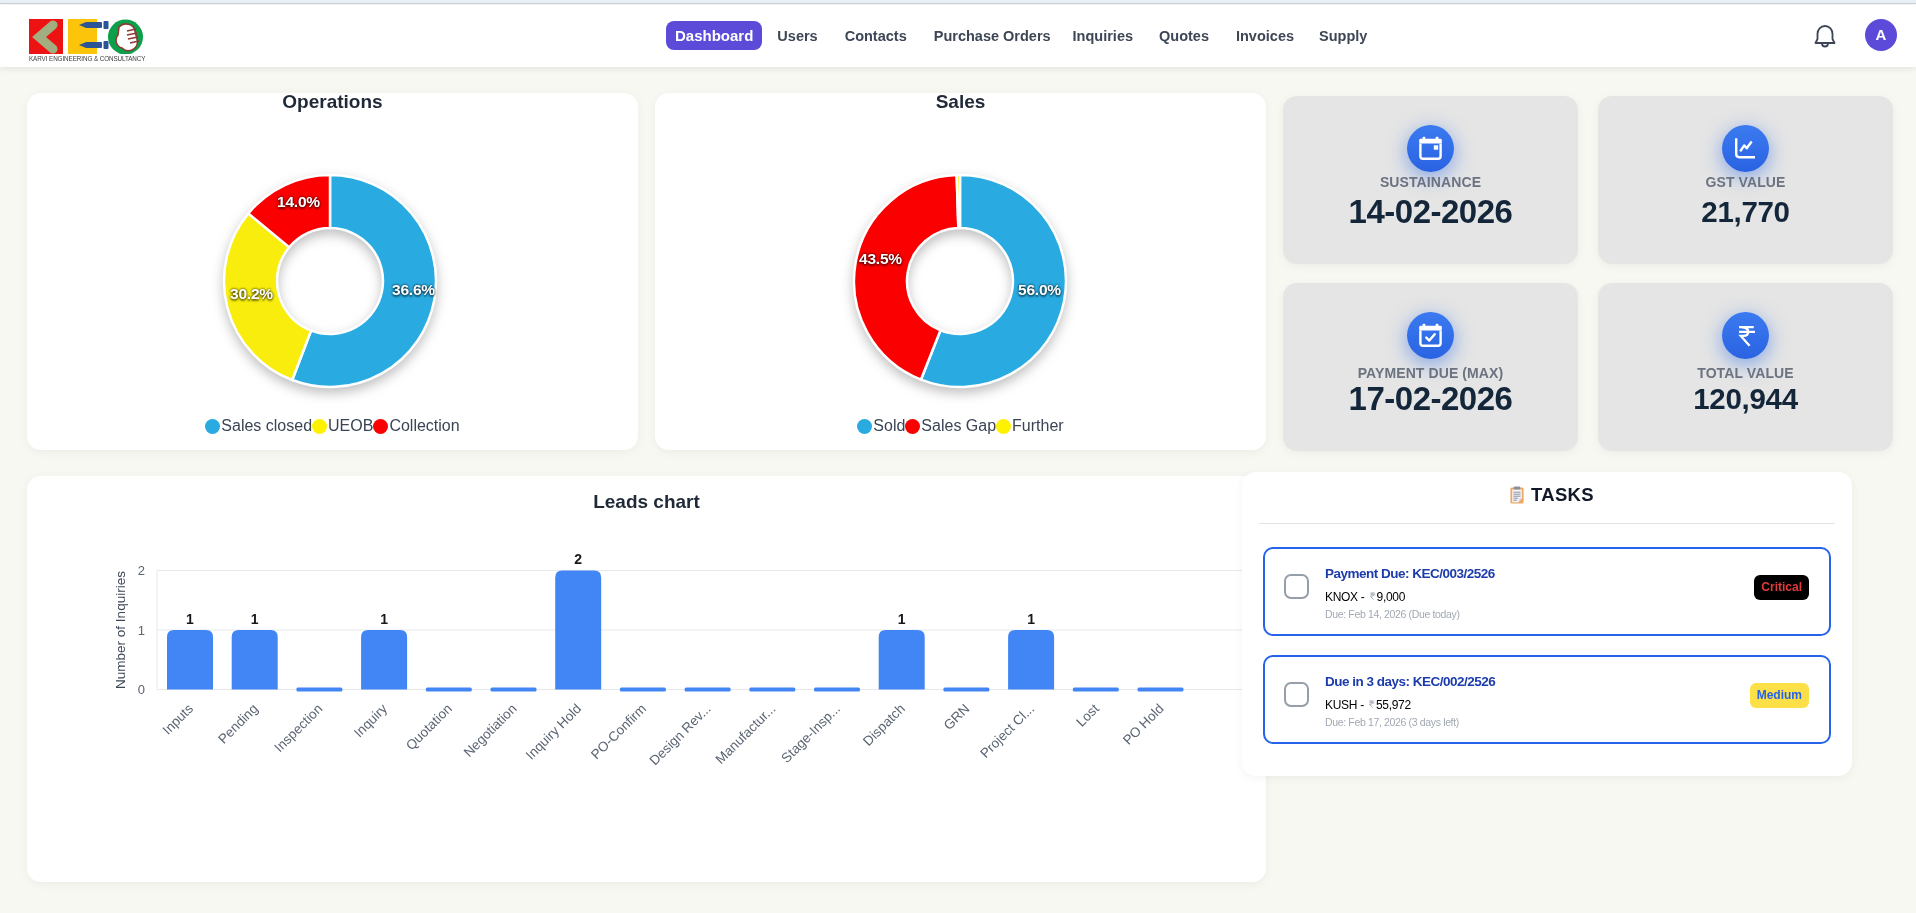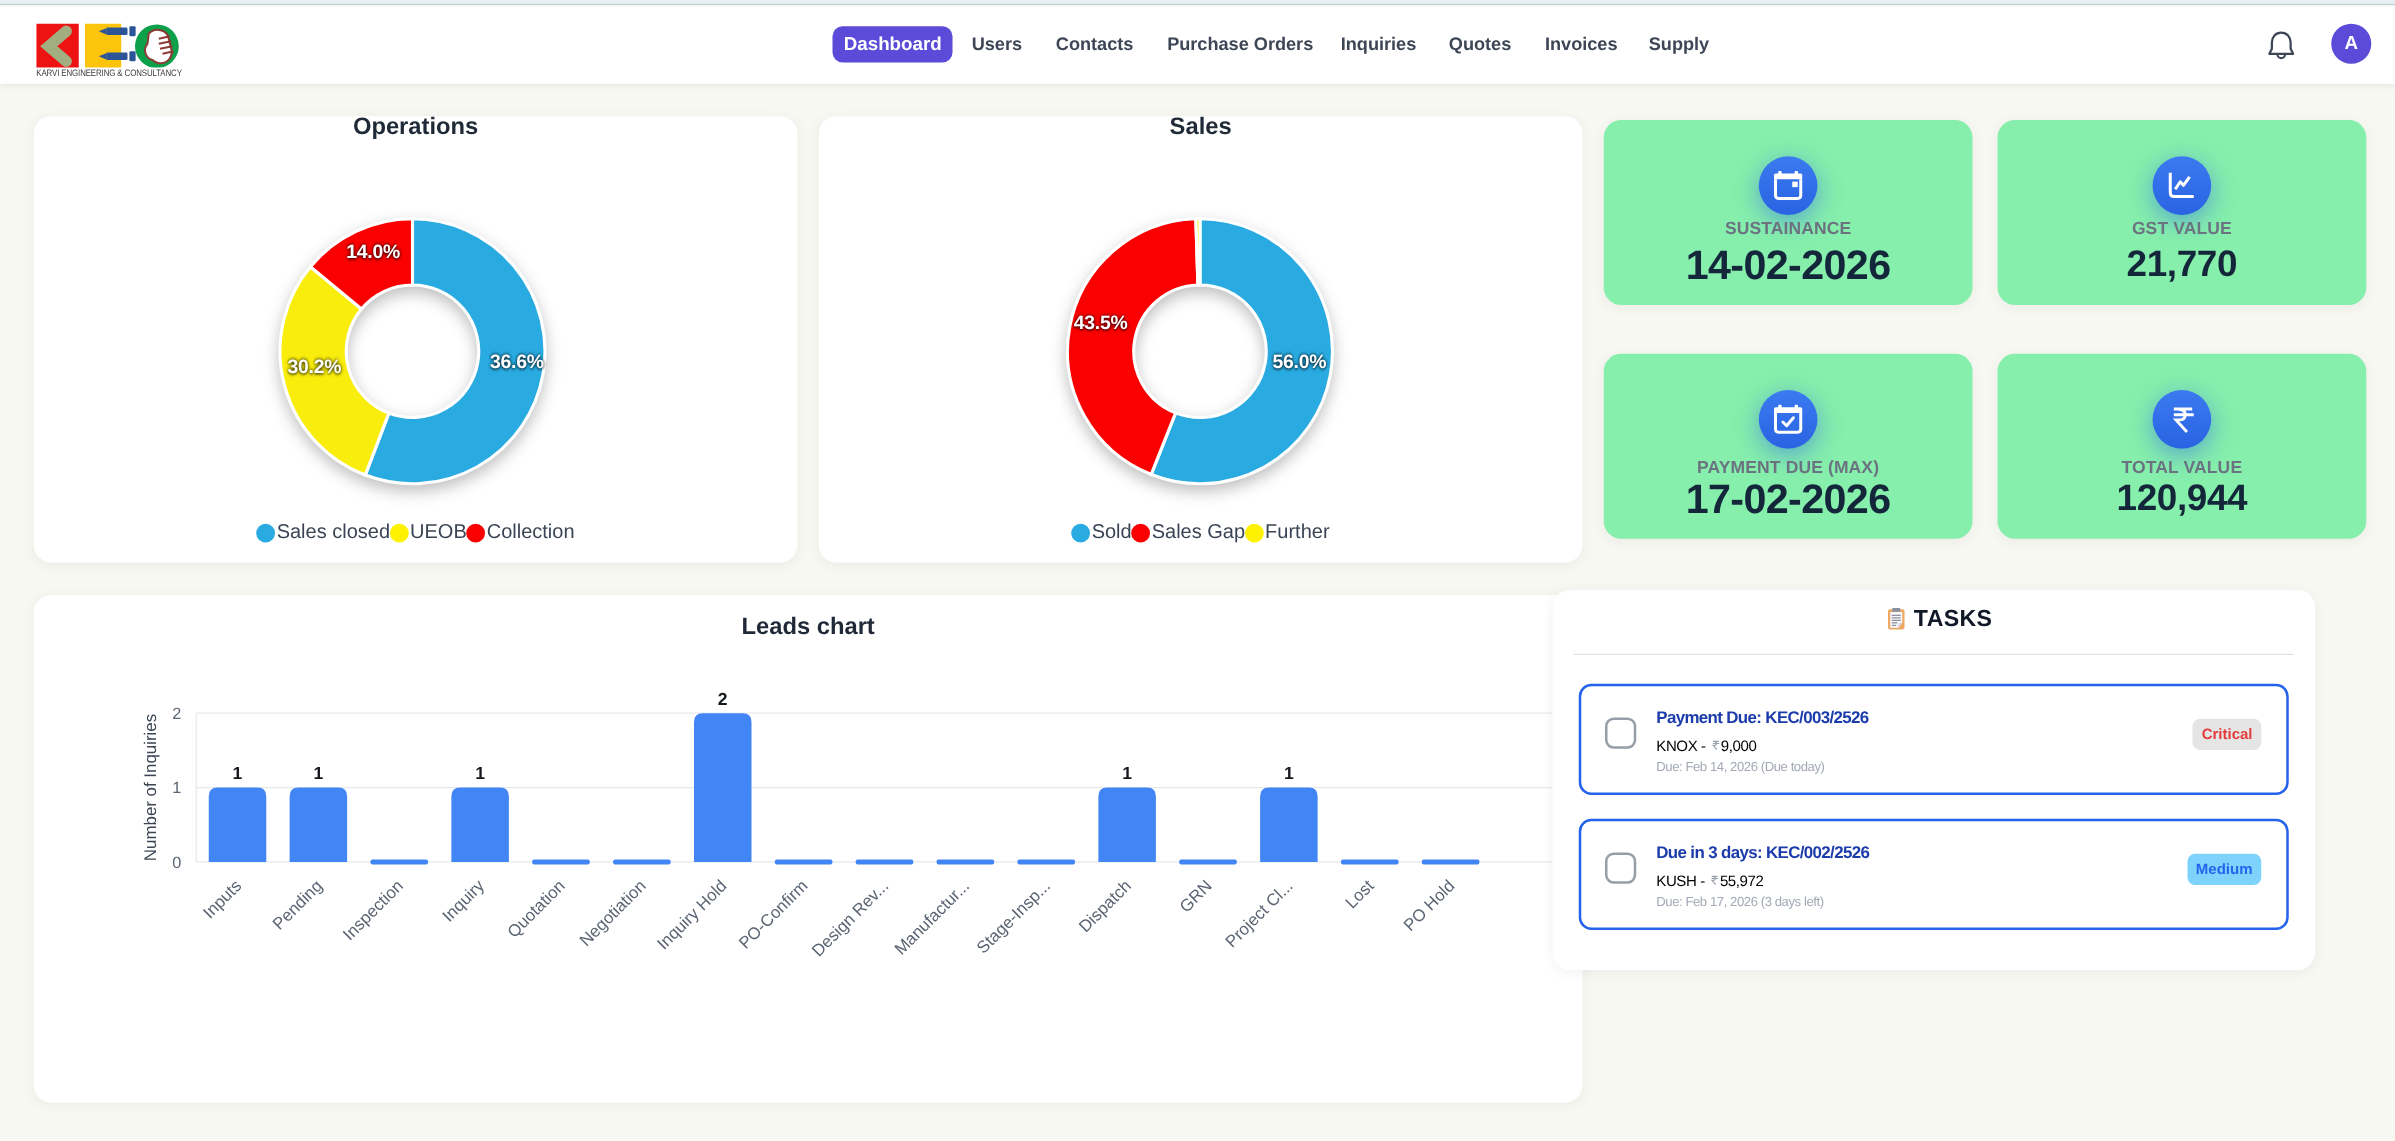--- a/index.html
+++ b/index.html
@@ -11,21 +11,21 @@
 .navmenu { position:absolute; left:618px; top:16px; height:29px; display:flex; align-items:center;padding-left:48px; }
 .navbtn { background:#5b4bd8; color:#fff; font-size:15px; font-weight:700; padding:0 9px; height:29px; line-height:29px; border-radius:8px; }
 .navitem { color:#3d4655; font-size:14.5px; font-weight:700; margin-left:28px; }
 .bell { position:absolute; left:1813px; top:19px; }
 .avatar { position:absolute; left:1865px; top:14px; width:32px; height:32px; border-radius:50%; background:#5b4bd8; color:#fff; font-size:15px; font-weight:700; text-align:center; line-height:32px; }
 .card { position:absolute; background:#fff; border-radius:14px; box-shadow:0 2px 10px rgba(0,0,0,0.05); }
 .ctitle { position:absolute; left:0; right:0; text-align:center; font-size:19px; font-weight:700; color:#1f2937; }
 .legend { position:absolute; left:0; right:0; display:flex; justify-content:center; align-items:center; gap:0; }
 .litem { display:flex; align-items:center; font-size:16px; color:#3a4454; }
 .ldot { width:15px; height:15px; border-radius:50%; display:inline-block; margin-right:1px; }
-.statcard { position:absolute; background:#86efac; border-radius:14px; box-shadow:0 2px 10px rgba(0,0,0,0.05); width:295px; height:148px; text-align:center; }
+.statcard { position:absolute; background:#e5e5e5; border-radius:14px; box-shadow:0 2px 10px rgba(0,0,0,0.05); width:295px; height:168px; text-align:center; }
 .staticon { width:47px; height:47px; border-radius:50%; background:linear-gradient(180deg,#3b7af0,#2a63e2); margin:29px auto 0; display:flex; align-items:center; justify-content:center; box-shadow:0 5px 20px rgba(44,107,232,0.55); }
 .statlabel { margin-top:3px; font-size:14px; line-height:15px; font-weight:700; color:#6b7280; letter-spacing:0.1px; }
 .statvalue { margin-top:9px; font-size:33px; line-height:26px; font-weight:800; color:#14263a; letter-spacing:-0.5px; }
 .dlabel { position:absolute; font-size:15.5px; line-height:16px; letter-spacing:-0.2px; font-weight:700; color:#fff; text-shadow:0 2px 2px rgba(0,0,0,0.5), 0 -1px 2px rgba(0,0,0,0.3), 1px 0 2px rgba(0,0,0,0.3), -1px 0 2px rgba(0,0,0,0.3); }
 .tasktitle { position:absolute; font-size:13.5px; letter-spacing:-0.5px; font-weight:700; color:#1c3cab; }
 .tasksub { position:absolute; font-size:12px; letter-spacing:-0.3px; color:#000000; }
 .taskdue { position:absolute; font-size:10.5px; letter-spacing:-0.35px; color:#a2a9b3; }
 .taskitem { position:absolute; left:21px; width:568px; height:89px; border:2px solid #2563eb; border-radius:10px; background:#fff; }
 .checkbox { position:absolute; left:19px; top:25px; width:25px; height:25px; border:2px solid #969ea9; border-radius:7px; }
 .badge { position:absolute; right:20px; top:26px; font-size:12px; line-height:15px; font-weight:700; padding:5px 7px; border-radius:6px; }
@@ -223,24 +223,24 @@
     <span style="font-size:18.5px; font-weight:700; color:#111827; letter-spacing:0.3px;">TASKS</span>
   </div>
   <div style="position:absolute; left:17px; right:17px; top:51px; border-top:1px solid #dfe3e8;"></div>
   <div class="taskitem" style="top:75px;">
     <div class="checkbox"></div>
     <div class="tasktitle" style="left:60px; top:17px;">Payment Due: KEC/003/2526</div>
     <div class="tasksub" style="left:60px; top:41px;">KNOX - <svg width="9" height="12" viewBox="0 0 24 26" style="vertical-align:-1px;">
           <path d="M 6.2 5.2 L 18.6 5.2 M 6.2 9.8 L 19.8 9.8 M 9.2 5.4 C 12.8 5.6 14.2 7 14.2 9.7 C 14.2 12.4 12.4 13.9 9.4 13.9 L 6.8 13.9 L 14.8 22.8" fill="none" stroke="#99a1ab" stroke-width="2.4"></path>
         </svg>9,000</div>
     <div class="taskdue" style="left:60px; top:59px;">Due: Feb 14, 2026 (Due today)</div>
-    <div class="badge" style="background:#e5e5e5; color:#e23b3b;">Critical</div>
+    <div class="badge" style="background:#000000; color:#e23b3b;">Critical</div>
   </div>
   <div class="taskitem" style="top:183px;">
     <div class="checkbox"></div>
     <div class="tasktitle" style="left:60px; top:17px;">Due in 3 days: KEC/002/2526</div>
     <div class="tasksub" style="left:60px; top:41px;">KUSH - <svg width="9" height="12" viewBox="0 0 24 26" style="vertical-align:-1px;">
           <path d="M 6.2 5.2 L 18.6 5.2 M 6.2 9.8 L 19.8 9.8 M 9.2 5.4 C 12.8 5.6 14.2 7 14.2 9.7 C 14.2 12.4 12.4 13.9 9.4 13.9 L 6.8 13.9 L 14.8 22.8" fill="none" stroke="#99a1ab" stroke-width="2.4"></path>
         </svg>55,972</div>
     <div class="taskdue" style="left:60px; top:59px;">Due: Feb 17, 2026 (3 days left)</div>
-    <div class="badge" style="background:#7dd3fc; color:#2563eb;">Medium</div>
+    <div class="badge" style="background:#fde047; color:#2563eb;">Medium</div>
   </div>
 </div>
 
 </body></html>

